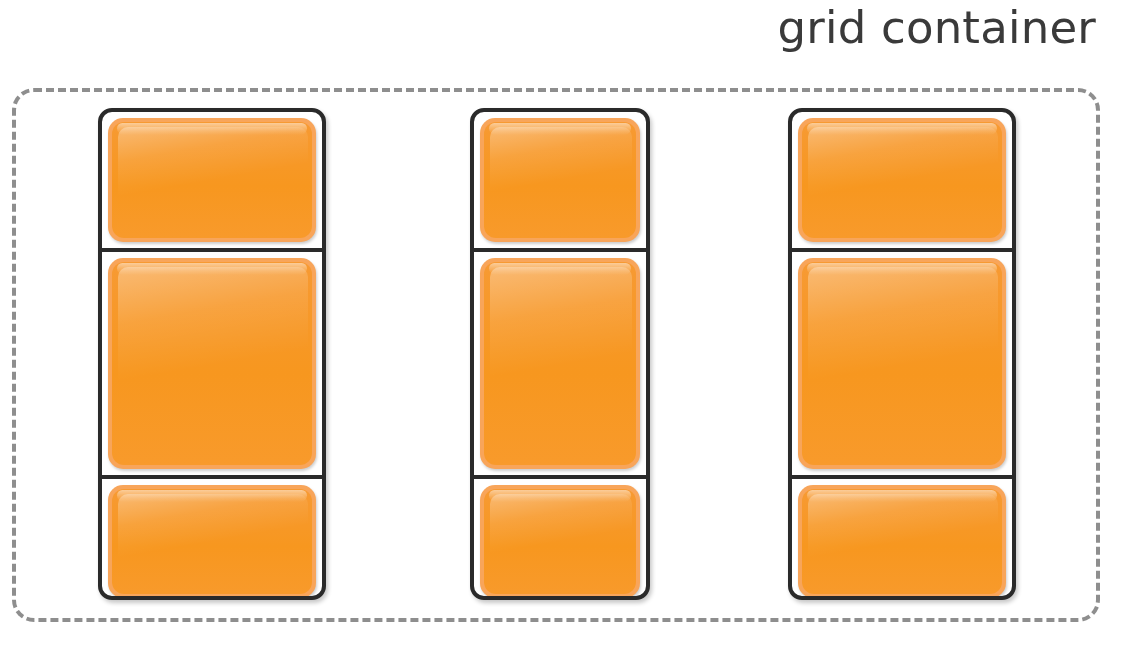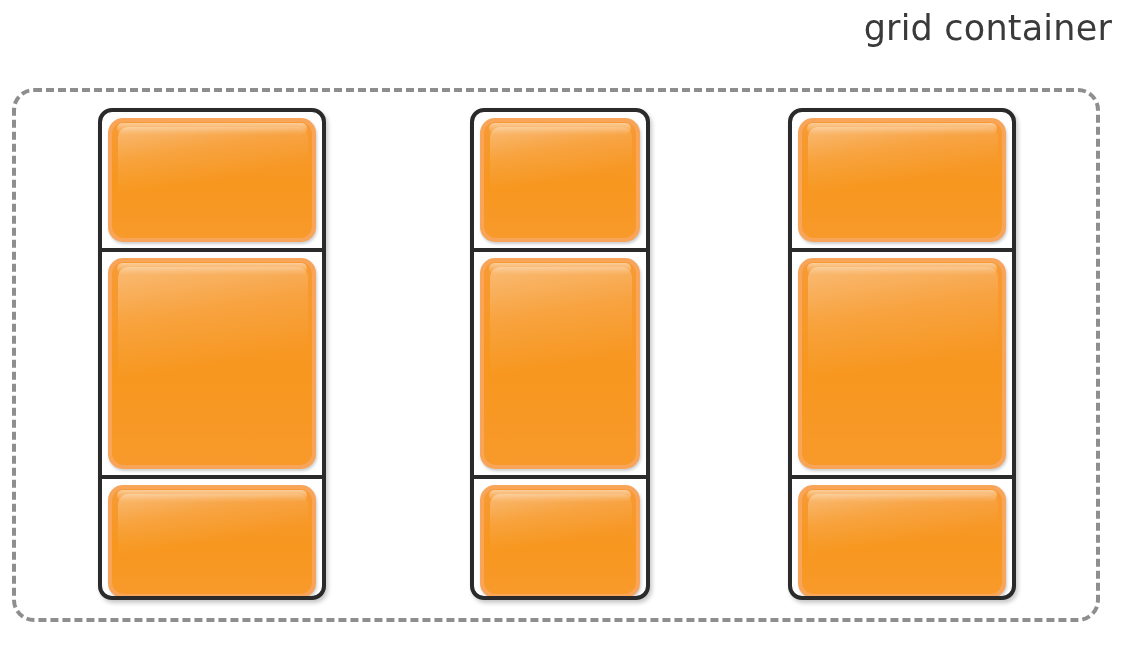--- a/index.html
+++ b/index.html
@@ -19,23 +19,23 @@
   #stage {
     position: relative;
     width: 1134px;
     height: 656px;
     background: #ffffff;
   }
 
   
   #diagram-title {
     position: absolute;
-    right: 22px;
+    right: 38px;
     top: 2px;
-    font-size: 35px;
+    font-size: 45px;
     line-height: 52px;
     letter-spacing: 0.2px;
     color: #3a3a3a;
     font-weight: 400;
     white-space: nowrap;
     font-family: "DejaVu Sans", sans-serif;
   }
 
   
   #grid-container {

